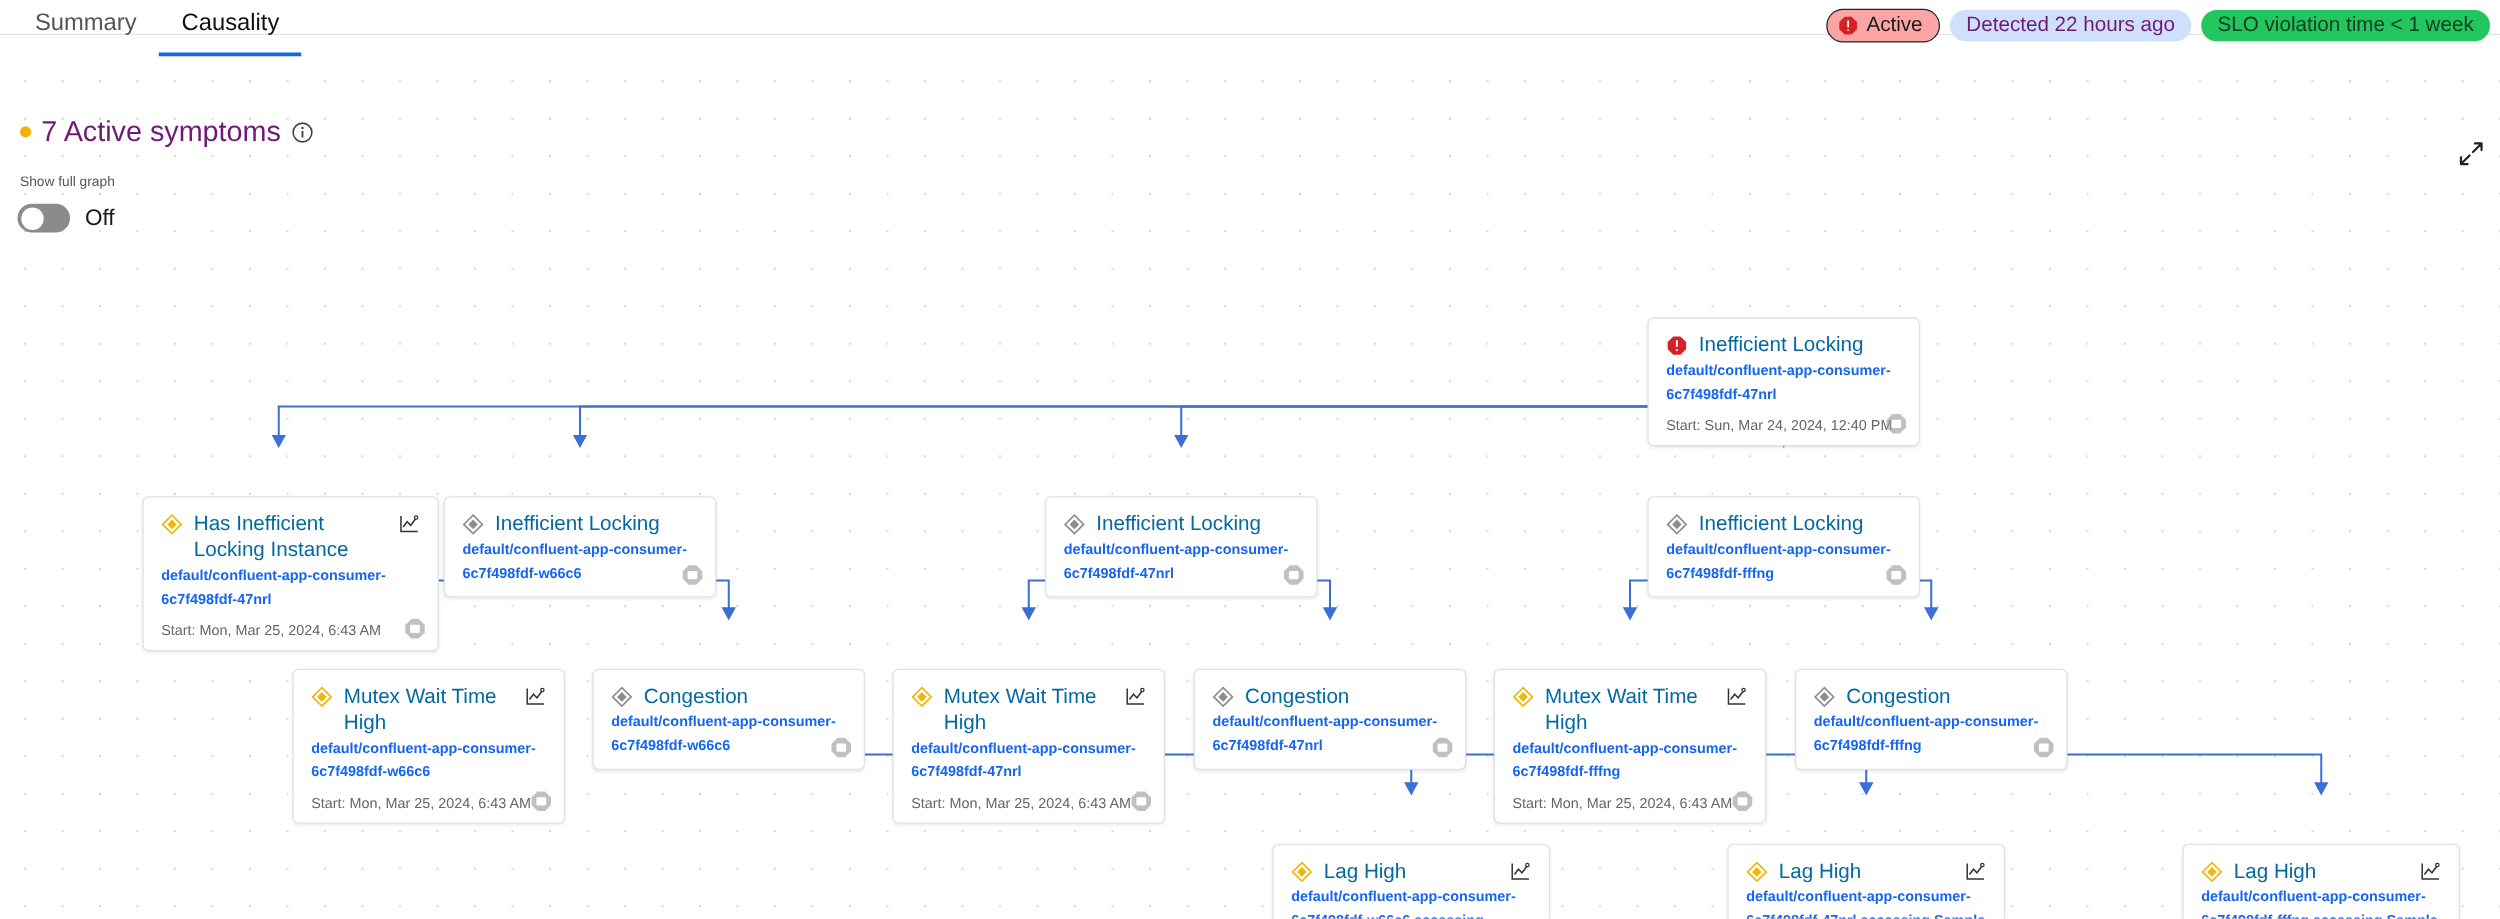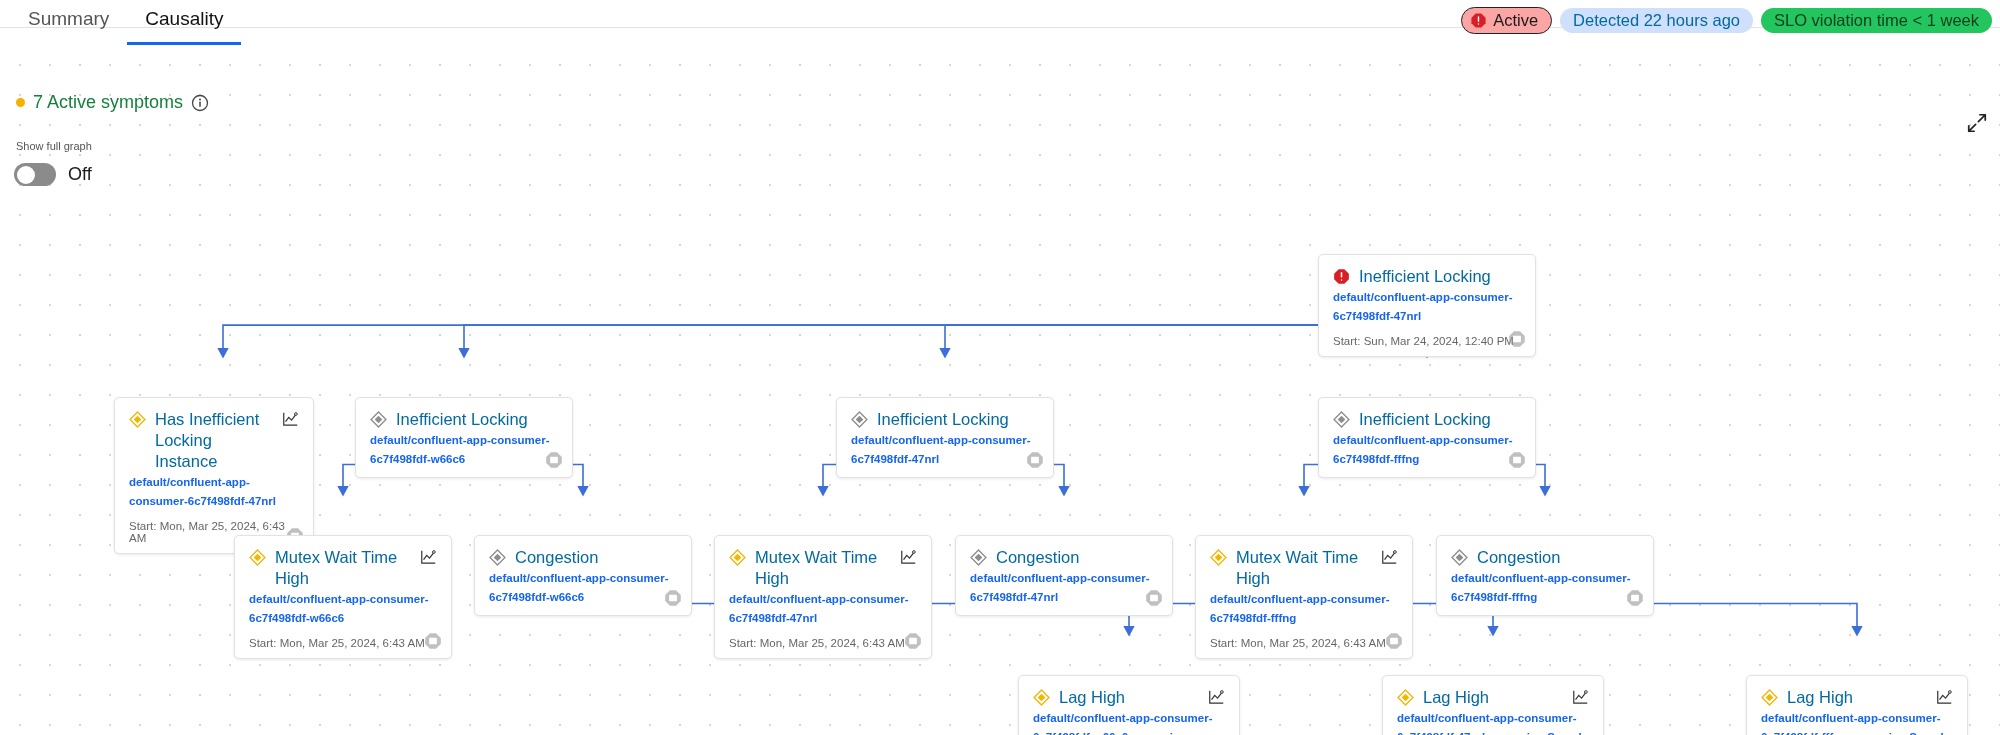--- a/index.html
+++ b/index.html
@@ -19,28 +19,28 @@
   .tabs { position: absolute; left: 10px; top: 0; display: flex; align-items: flex-start; height: 42px; }
   .tab {
     font-size: 19px; color: #555; padding: 8px 18px 12px 18px;
     border-bottom: 3px solid transparent; cursor: pointer; white-space: nowrap;
   }
   .tab.active { color: #111; font-weight: normal; border-bottom-color: #1565f0; }
 
   .badges { position: absolute; right: 8px; top: 7px; display: flex; gap: 8px; align-items: center; }
   .badge { font-size: 16.5px; border-radius: 999px; padding: 3px 13px; white-space: nowrap; display: flex; align-items: center; gap: 6px; }
   .badge-active { border: 1.5px solid #222; color: #1a1a1a; background: #fca5a5; padding-left: 8px; }
-  .badge-detected { background: #cfe0fc; color: #0369a1; }
+  .badge-detected { background: #cfe0fc; color: #701a75; }
   .badge-slo { background: #22c55e; color: #13401f; }
   .oct { width: 17px; height: 17px; display: block; }
 
   
   .sym-row { position: absolute; left: 16px; top: 92px; display: flex; align-items: center; gap: 8px; z-index: 30; }
   .sym-dot { width: 9px; height: 9px; border-radius: 50%; background: #f5b000; display: block; }
-  .sym-text { font-size: 18px; color: #15803d; }
+  .sym-text { font-size: 23px; color: #701a75; }
   .info-ic { width: 18px; height: 18px; display: block; }
 
   .sfg-label { position: absolute; left: 16px; top: 140px; font-size: 11px; color: #555; z-index: 30; }
   .toggle-row { position: absolute; left: 14px; top: 163px; display: flex; align-items: center; gap: 12px; z-index: 30; }
   .toggle { width: 42px; height: 23px; border-radius: 999px; background: #8b8b8b; position: relative; cursor: pointer; }
   .toggle .knob { position: absolute; left: 2.5px; top: 2.5px; width: 18px; height: 18px; border-radius: 50%; background: #fff; }
   .toggle-text { font-size: 18px; color: #1a1a1a; }
 
   .expand-ic { position: absolute; right: 12px; top: 112px; width: 22px; height: 22px; z-index: 30; cursor: pointer; }
 
@@ -120,21 +120,21 @@
             <svg viewBox="0 0 24 24" class="n-ic">
               <polygon points="8,1.6 16,1.6 22.4,8 22.4,16 16,22.4 8,22.4 1.6,16 1.6,8" fill="#d81f26"></polygon>
               <rect x="10.9" y="5.6" width="2.2" height="8" rx="1.1" fill="#fff"></rect>
               <rect x="10.9" y="15.8" width="2.2" height="2.4" rx="1.1" fill="#fff"></rect>
             </svg>
             <div class="n-title">Inefficient Locking</div>
           </div><a class="n-sub">default/confluent-app-consumer-6c7f498fdf-47nrl</a><div class="n-start">Start: Sun, Mar 24, 2024, 12:40 PM</div><svg viewBox="0 0 24 24" class="n-badge">
             <polygon points="8,1.6 16,1.6 22.4,8 22.4,16 16,22.4 8,22.4 1.6,16 1.6,8" fill="#9a9a9a"></polygon>
             <rect x="6.8" y="7.6" width="10.4" height="8.8" rx="1.2" fill="#fff"></rect>
           </svg></div>
-        <div class="node" style="left: 114px; top: 354px; width: 200px; min-height: 98px;"><div class="n-head">
+        <div class="node" style="left: 114px; top: 354px; width: 237px; min-height: 98px;"><div class="n-head">
             <svg viewBox="0 0 24 24" class="n-ic">
               <polygon points="12,1.5 22.5,12 12,22.5 1.5,12" fill="none" stroke="#f2b705" stroke-width="1.9"></polygon>
               <polygon points="12,6.6 17.4,12 12,17.4 6.6,12" fill="#f2b705"></polygon>
             </svg>
             <div class="n-title">Has Inefficient Locking Instance</div>
             <svg viewBox="0 0 24 24" class="n-chart">
               <path d="M2.5,2.5 L2.5,20 L21.5,20" fill="none" stroke="#333" stroke-width="1.7"></path>
               <path d="M5,15 L9.5,9 L13.5,13 L20,4.5" fill="none" stroke="#333" stroke-width="1.7"></path>
               <circle cx="19.6" cy="4.2" r="1.9" fill="#fff" stroke="#333" stroke-width="1.4"></circle>
             </svg>

